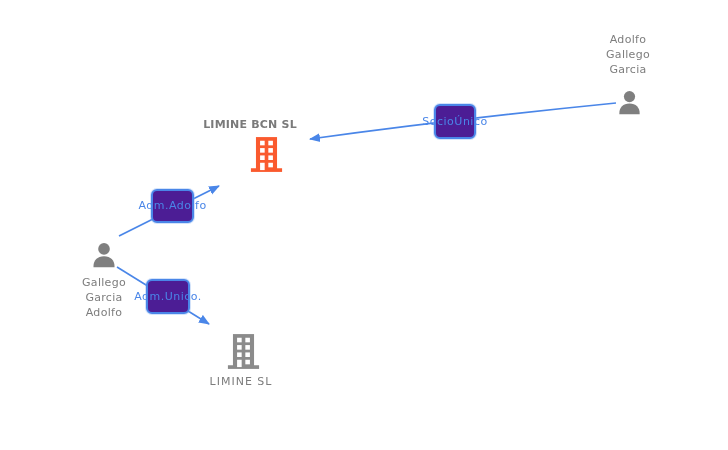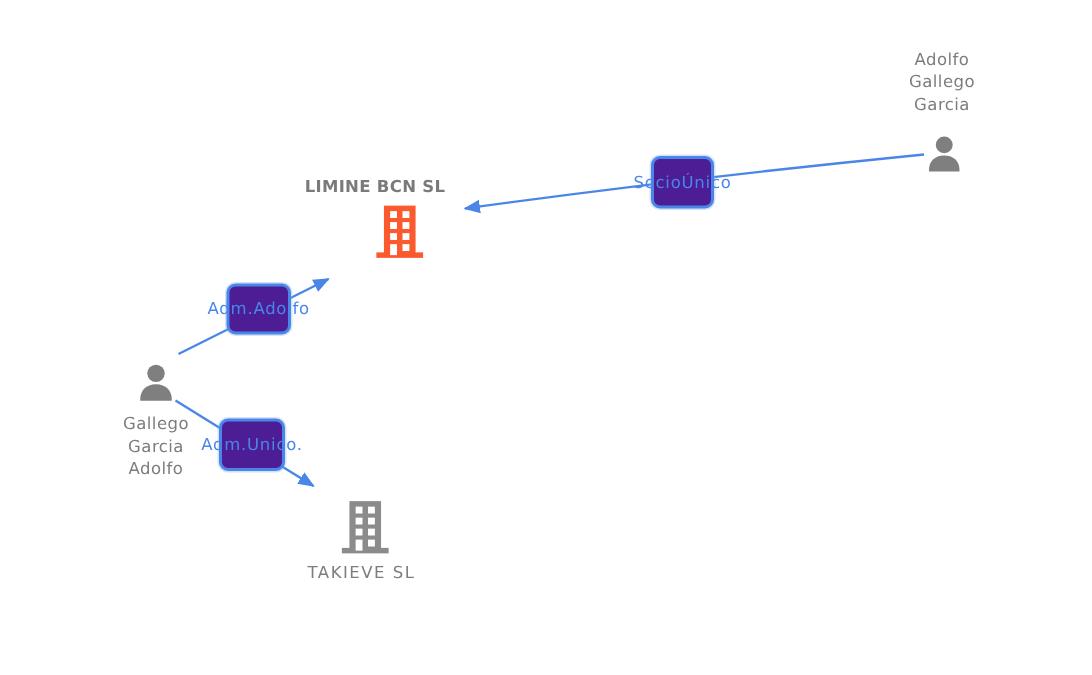--- a/index.html
+++ b/index.html
@@ -133,21 +133,21 @@
           <rect x="11" y="13" width="5" height="5"></rect>
             <rect x="20" y="13" width="5" height="5"></rect>
           <rect x="11" y="21" width="5" height="5"></rect>
             <rect x="20" y="21" width="5" height="5"></rect>
           <rect x="11" y="29" width="5" height="8"></rect>
             <rect x="20" y="29" width="5" height="5"></rect>
         </g>
       </svg>
     </div>
     <div class="node-label" style="left:181px;top:374px;width:120px;letter-spacing:1px;">
-      <span class="line">TAKIEVE SL</span>
+      <span class="line">LIMINE SL</span>
     </div>
   </div>
 
   <div class="edge-label" style="left:434px;top:104px;width:42px;height:35px;">
     <span class="line">Socio</span>
     <span class="line">Único</span>
   </div>
   <div class="edge-label" style="left:151px;top:189px;width:43px;height:34px;">
     <span class="line">Adm.</span>
     <span class="line">Adolfo</span>

